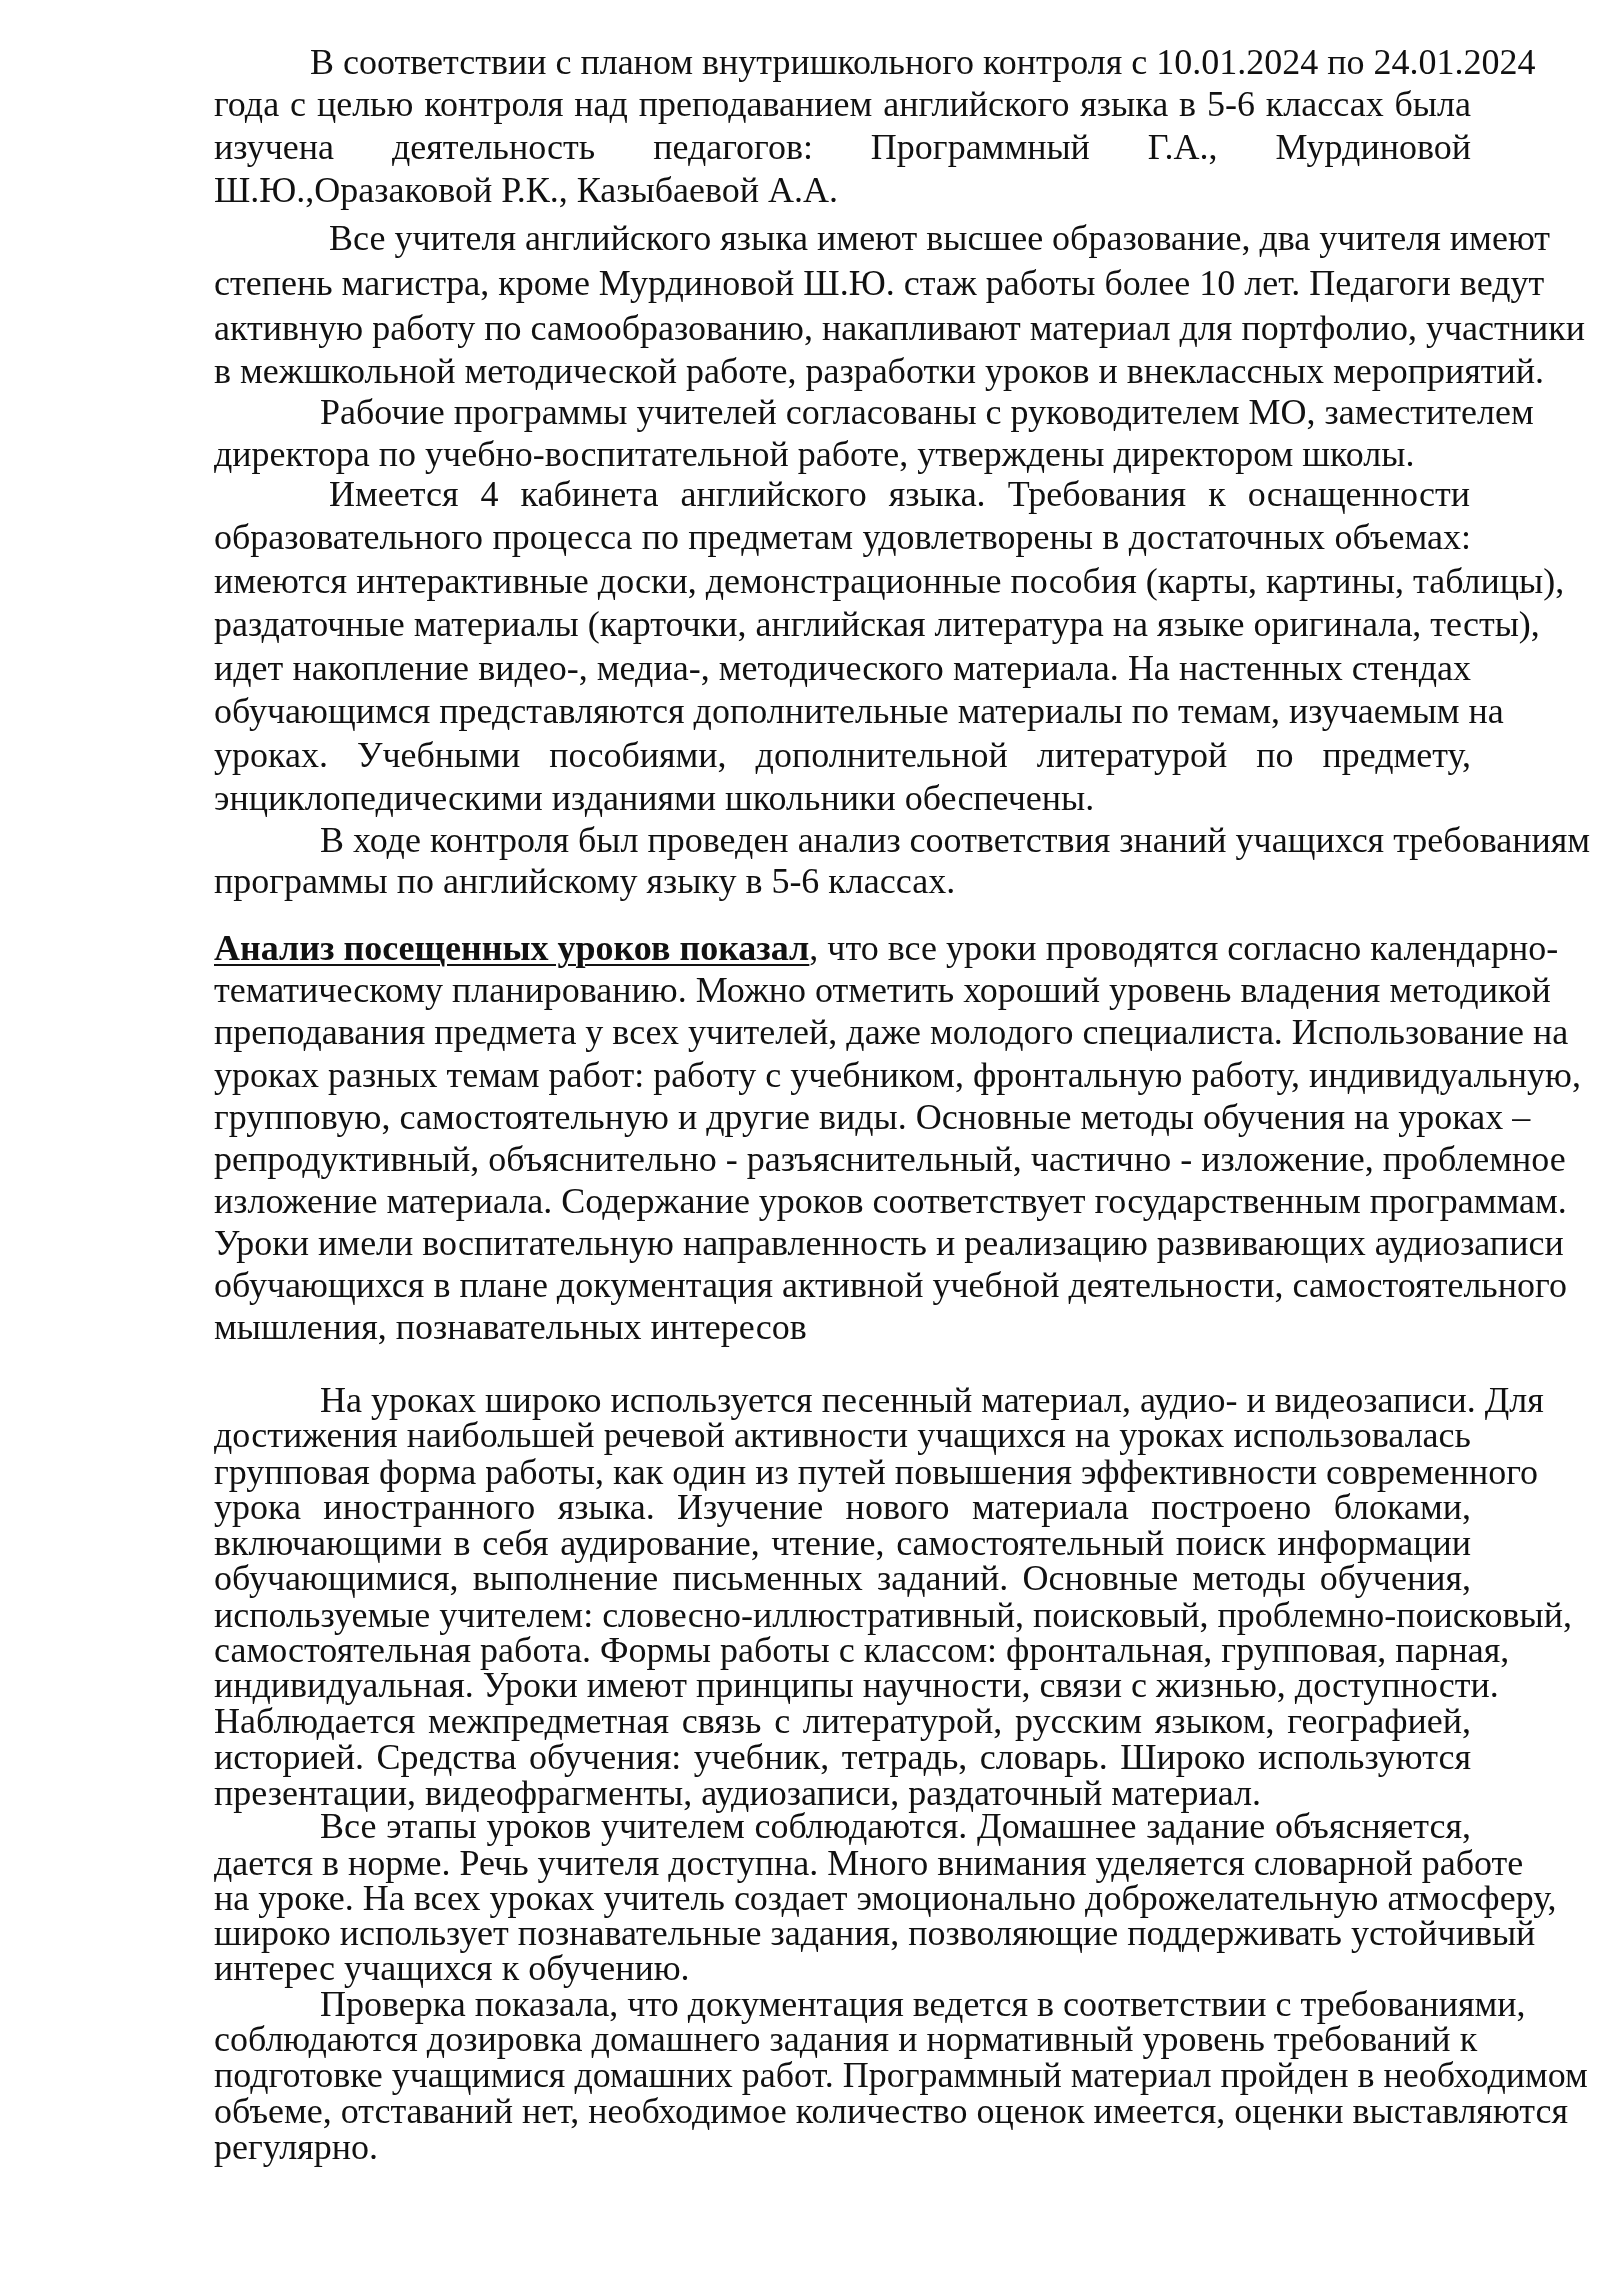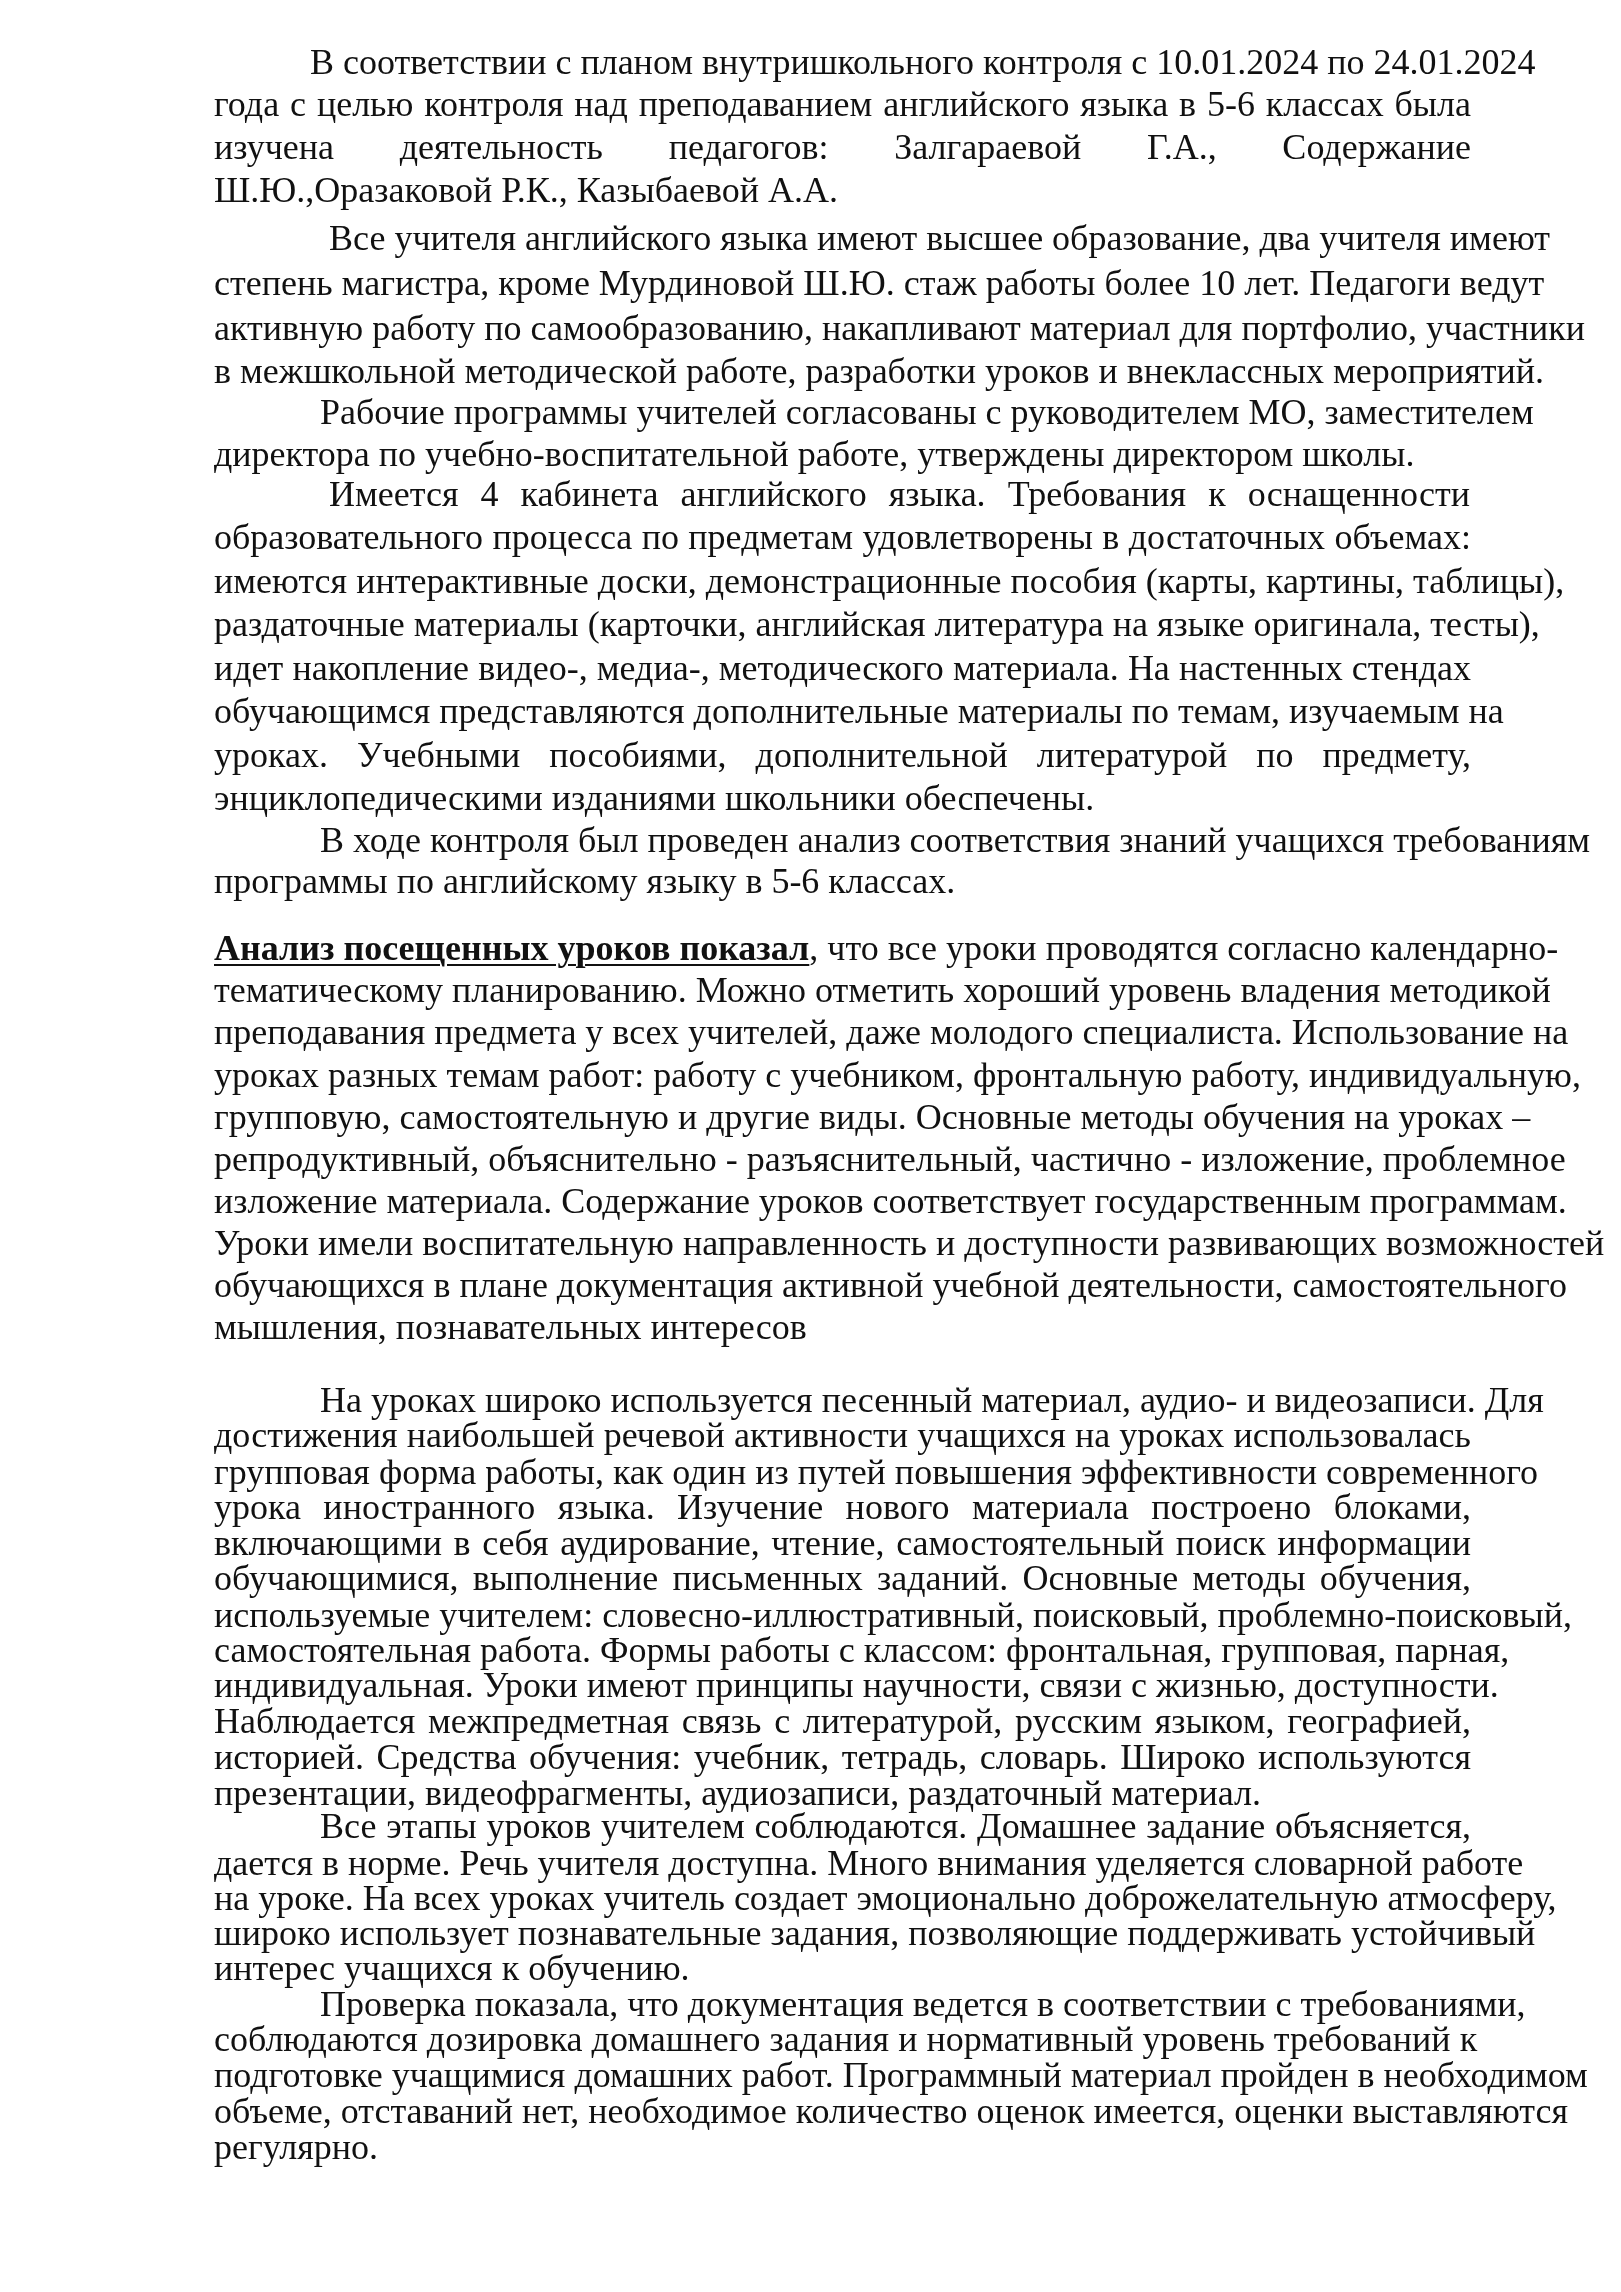--- a/index.html
+++ b/index.html
@@ -24,21 +24,21 @@
   .heading { font-weight:bold; text-decoration:underline; text-decoration-thickness:2px; text-underline-offset:3.9px; }
 </style>
 </head>
 <body>
 
 <div class="page">
 
   <div>
     <div class="ln i1" style="top:45px">В соответствии с планом  внутришкольного контроля с 10.01.2024 по 24.01.2024</div>
     <div class="ln" style="top:87px">года  с целью контроля  над  преподаванием  английского языка в 5-6 классах  была</div>
-    <div class="ln" style="top:130px">изучена    деятельность    педагогов:   Залгараевой    Г.А.,    Содержание</div>
+    <div class="ln" style="top:130px">изучена    деятельность    педагогов:   Программный    Г.А.,    Мурдиновой</div>
     <div class="ln last" style="top:173px">Ш.Ю.,Оразаковой Р.К., Казыбаевой А.А.</div>
   </div>
 
   <div>
     <div class="ln i2" style="top:221px">Все учителя английского языка  имеют  высшее образование, два учителя имеют</div>
     <div class="ln" style="top:266px">степень магистра, кроме Мурдиновой Ш.Ю. стаж работы более 10 лет. Педагоги ведут</div>
     <div class="ln" style="top:311px">активную работу по самообразованию, накапливают материал для портфолио, участники</div>
     <div class="ln last" style="top:354px">в межшкольной методической работе,   разработки уроков и внеклассных мероприятий.</div>
   </div>
 
@@ -64,21 +64,21 @@
   </div>
 
   <div>
     <div class="ln" style="top:931px"><span class="heading">Анализ посещенных уроков показал</span><span>, что все уроки проводятся согласно календарно-</span></div>
     <div class="ln" style="top:973px">тематическому планированию. Можно отметить хороший уровень владения методикой</div>
     <div class="ln" style="top:1015px">преподавания предмета у всех учителей, даже молодого специалиста. Использование на</div>
     <div class="ln" style="top:1058px">уроках разных темам работ: работу с учебником, фронтальную работу, индивидуальную,</div>
     <div class="ln" style="top:1100px">групповую, самостоятельную и другие виды. Основные методы обучения на уроках –</div>
     <div class="ln" style="top:1142px">репродуктивный, объяснительно - разъяснительный, частично - изложение, проблемное</div>
     <div class="ln" style="top:1184px">изложение материала. Содержание уроков соответствует государственным программам.</div>
-    <div class="ln" style="top:1226px">Уроки имели воспитательную направленность и доступности развивающих возможностей</div>
+    <div class="ln" style="top:1226px">Уроки имели воспитательную направленность и реализацию развивающих аудиозаписи</div>
     <div class="ln" style="top:1268px">обучающихся в плане документация активной учебной деятельности, самостоятельного</div>
     <div class="ln last" style="top:1310px">мышления, познавательных интересов</div>
   </div>
 
   <div>
     <div class="ln i3" style="top:1383px">На уроках широко используется песенный материал, аудио- и видеозаписи. Для</div>
     <div class="ln" style="top:1418px">достижения  наибольшей  речевой  активности  учащихся  на  уроках  использовалась</div>
     <div class="ln" style="top:1455px">групповая форма работы,  как один из путей повышения эффективности современного</div>
     <div class="ln" style="top:1490px">урока  иностранного  языка.        Изучение  нового  материала  построено  блоками,</div>
     <div class="ln" style="top:1526px">включающими  в  себя   аудирование,  чтение,  самостоятельный  поиск  информации</div>

